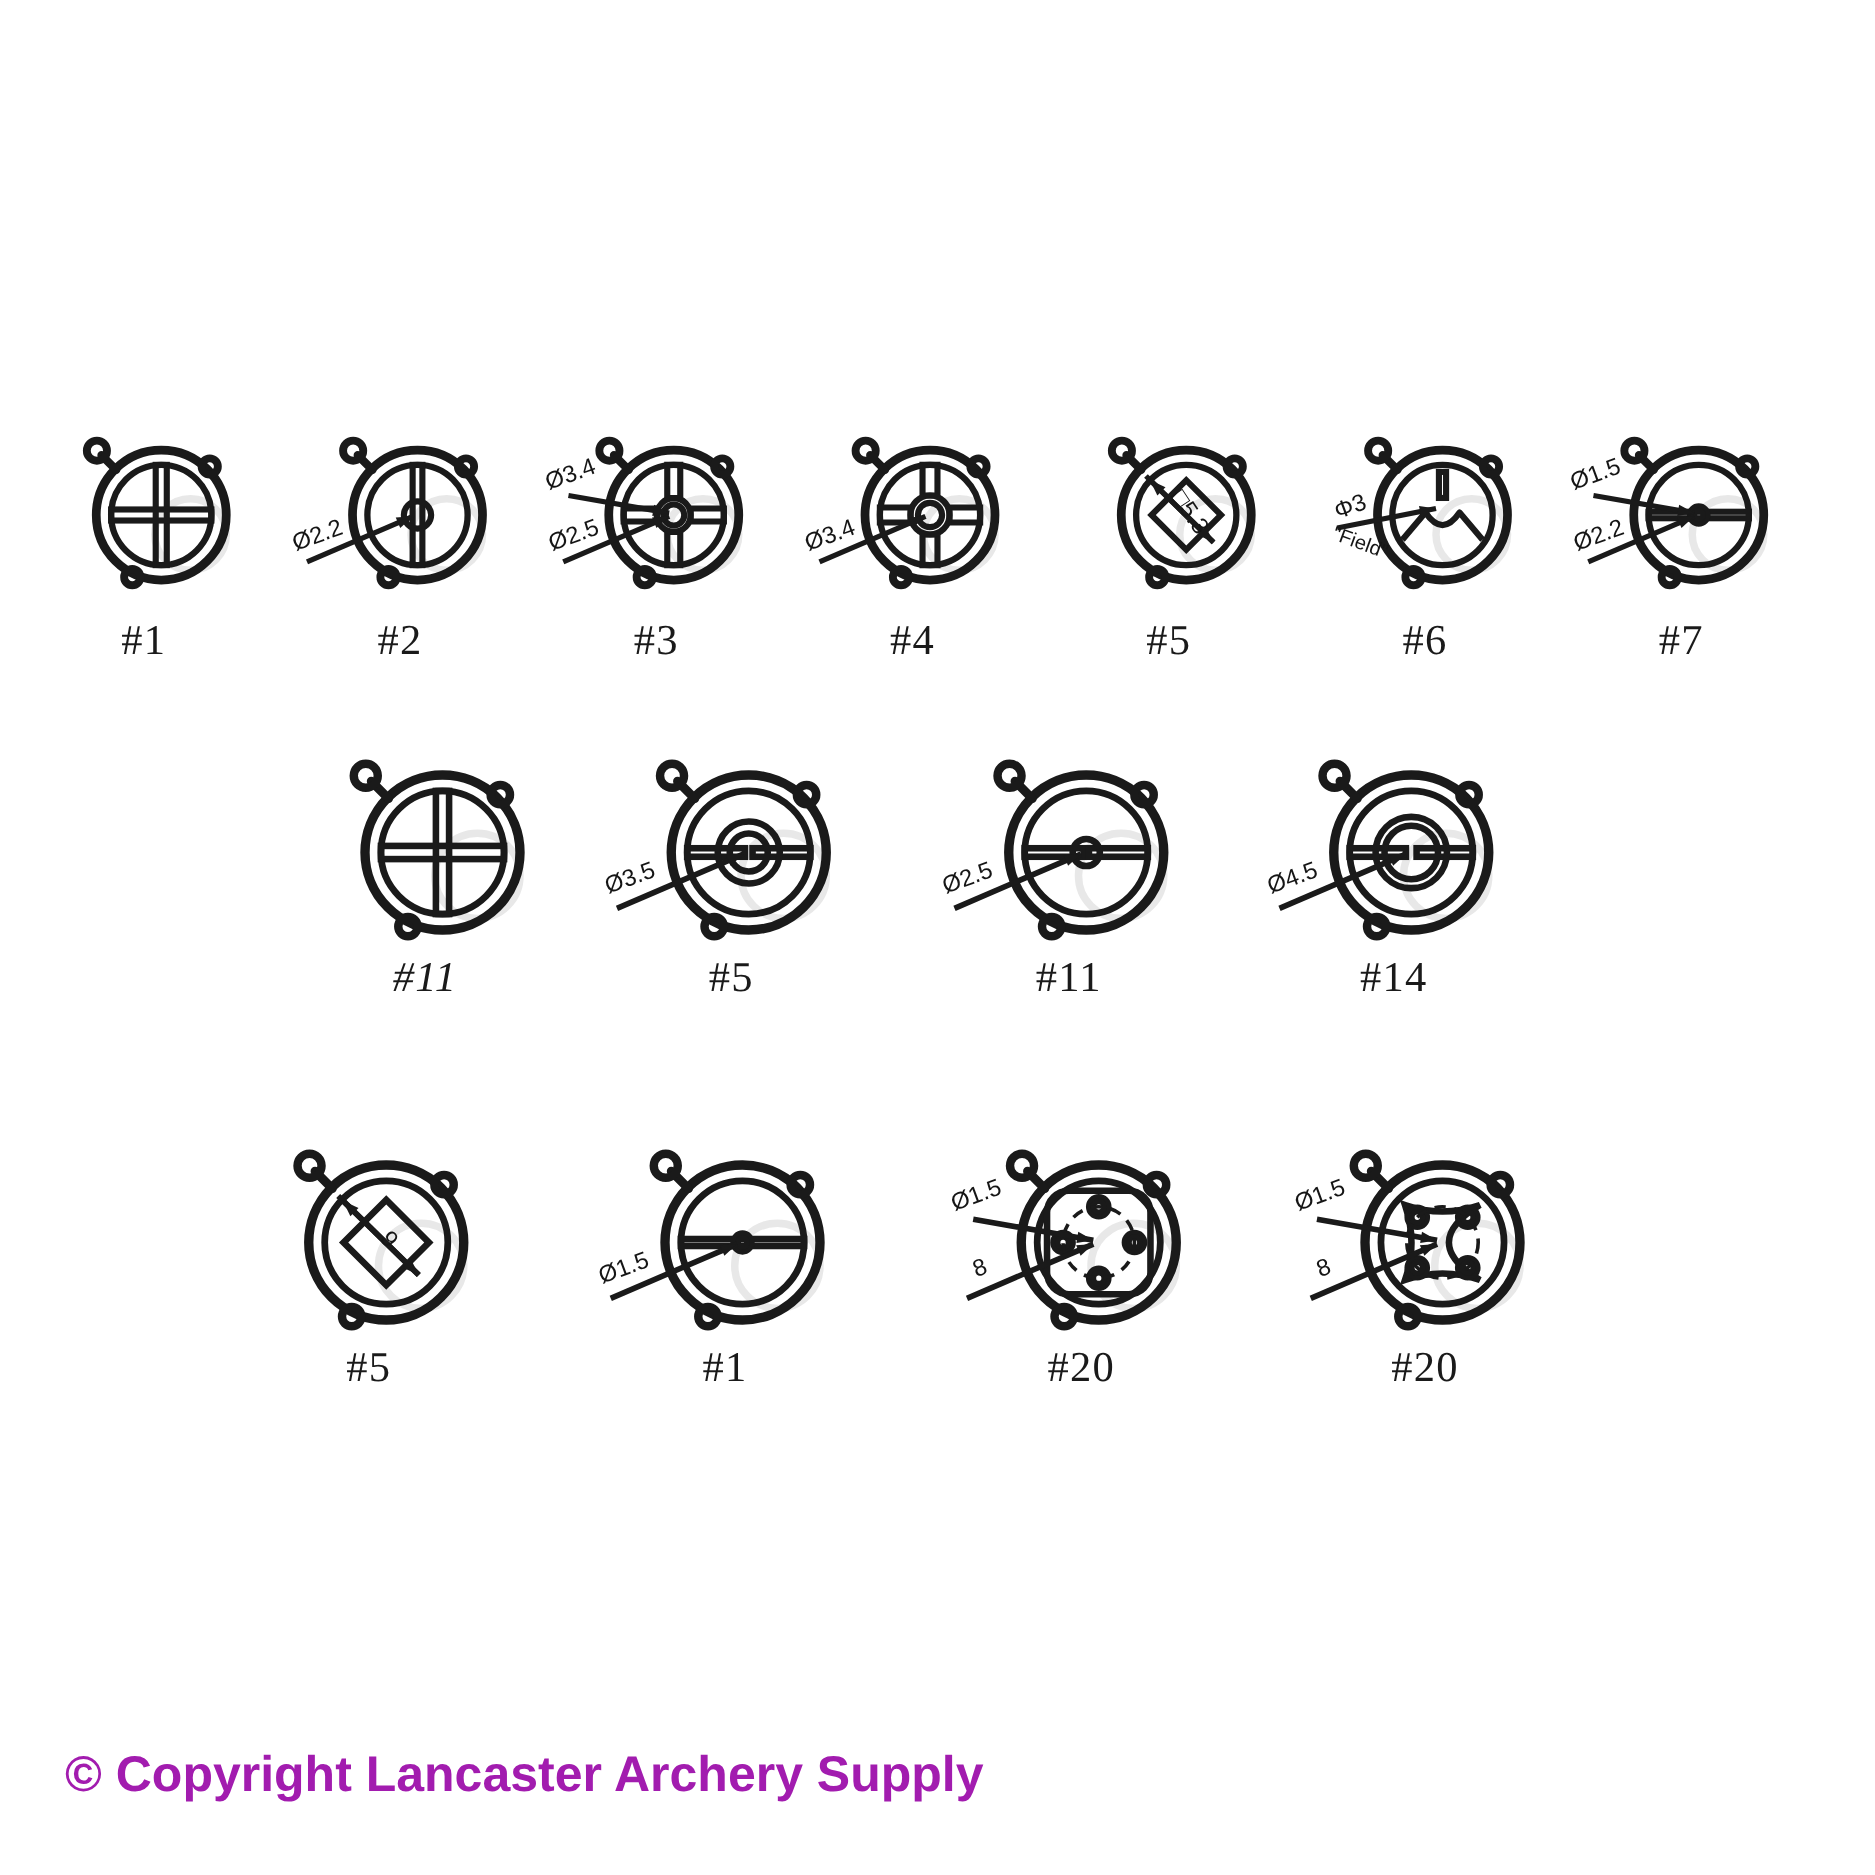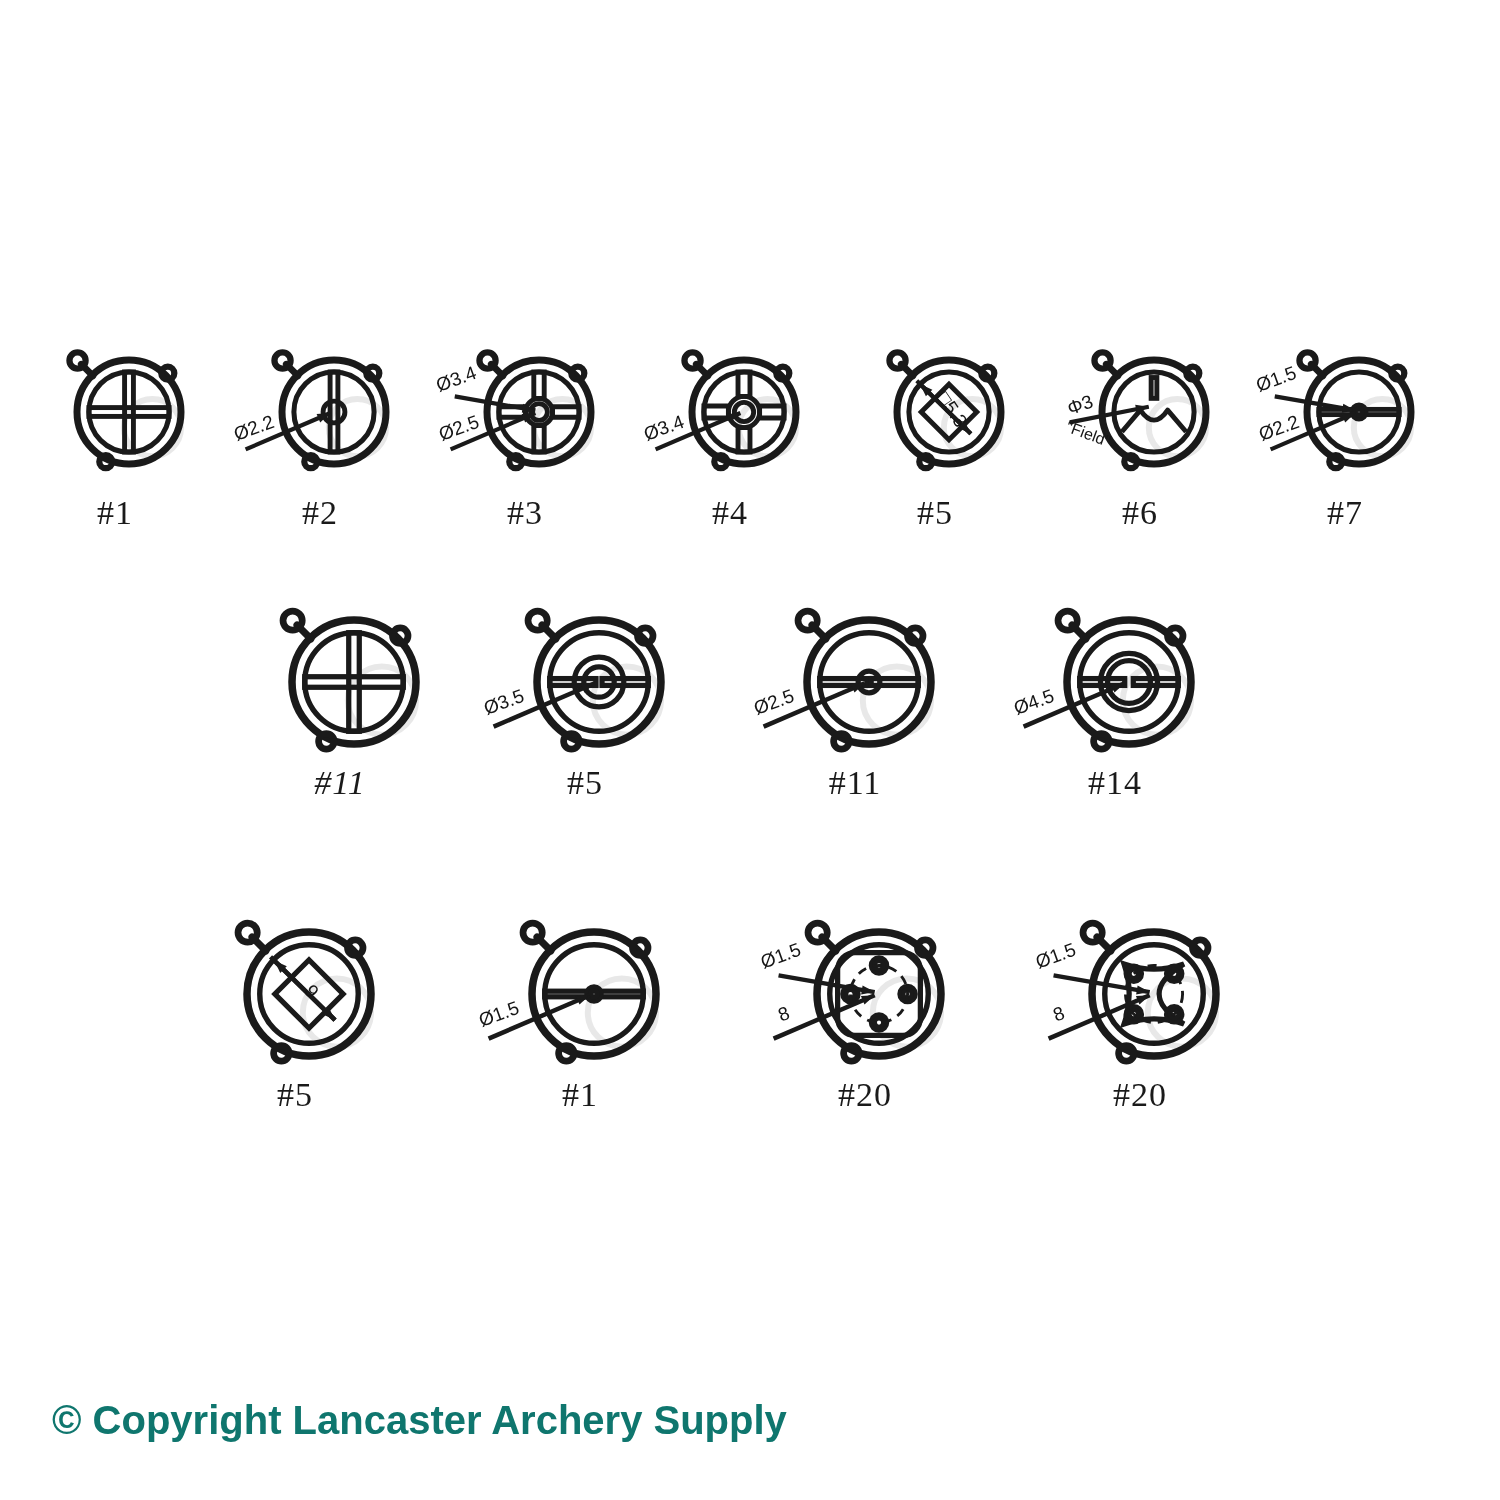--- a/index.html
+++ b/index.html
@@ -34,21 +34,21 @@
     line-height:1;
     white-space:nowrap;
   }
   .copyright{
     position:absolute;
     left:52px;
     top:1398px;
     font-family:"Liberation Sans", sans-serif;
     font-weight:bold;
     font-size:40px;
-    color:#0f766e;
+    color:#a21caf;
     white-space:nowrap;
     letter-spacing:0px;
   }
   
   .ink{stroke:#1a1a1a;fill:none;}
   .inkfill{fill:#1a1a1a;stroke:none;}
   .dim-txt{
     font-family:"Liberation Sans", sans-serif;
     font-size:19px;
     fill:#151515;

